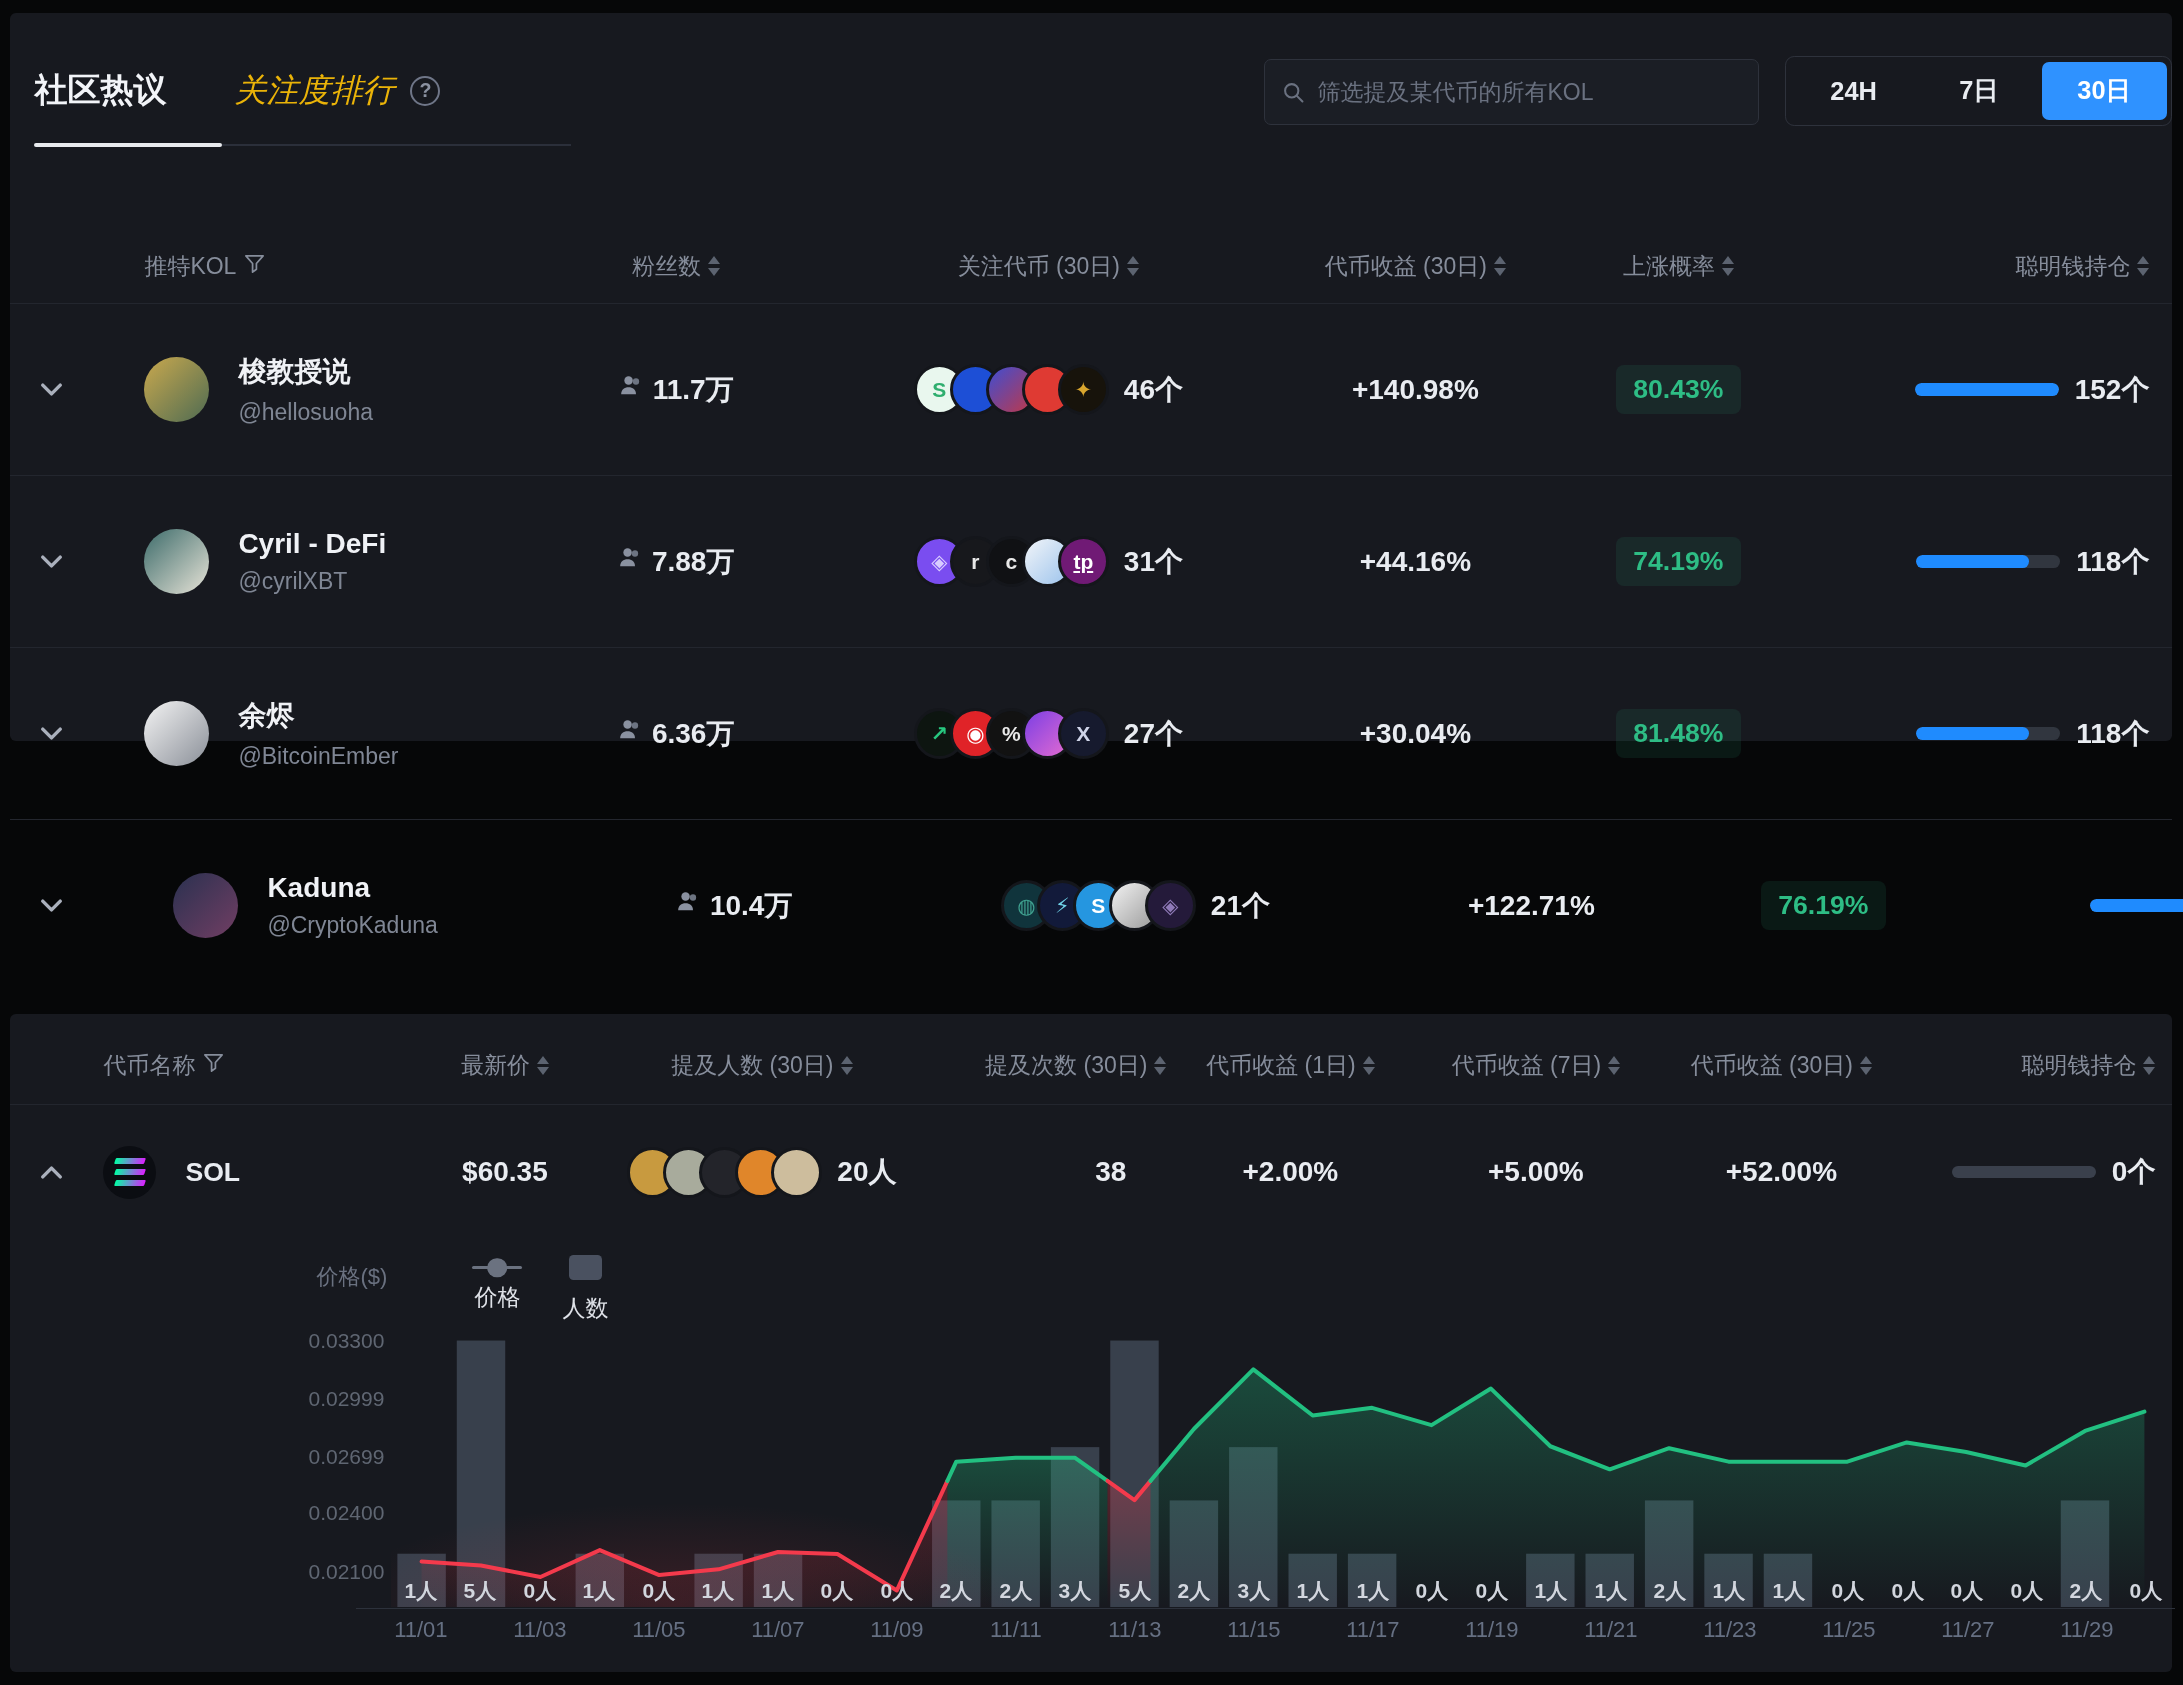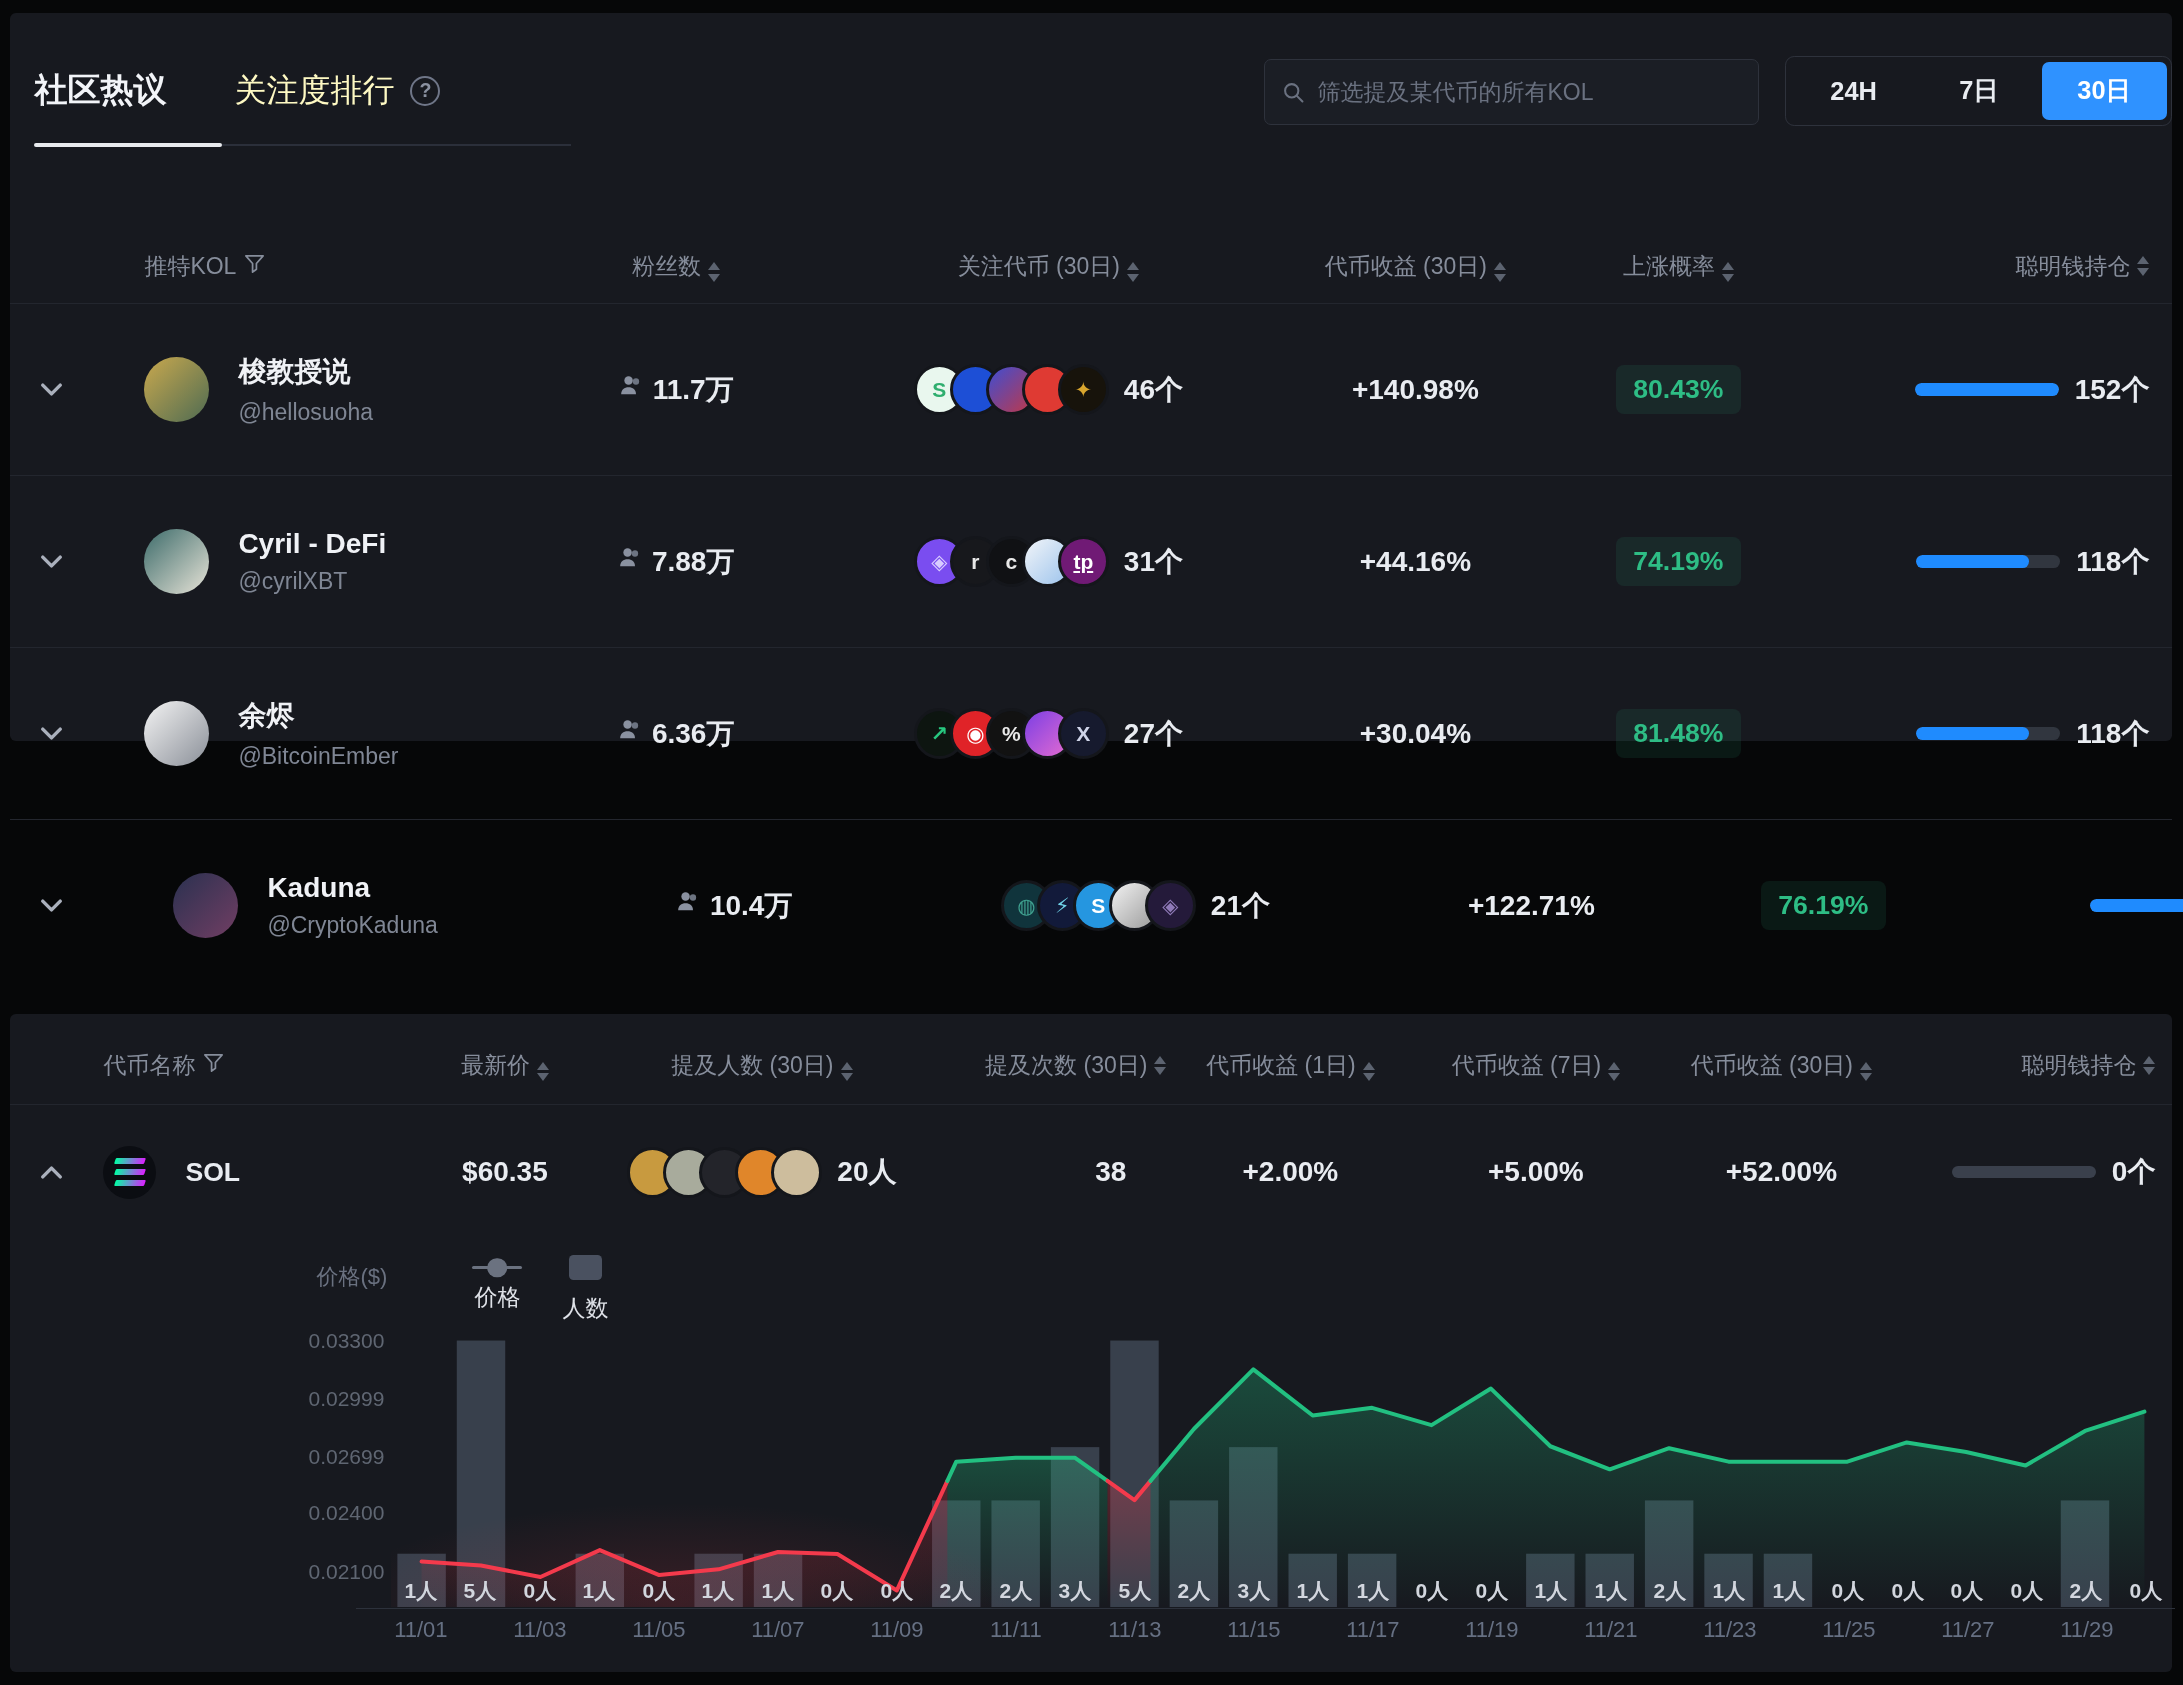--- a/index.html
+++ b/index.html
@@ -5,21 +5,21 @@
   * { margin:0; padding:0; box-sizing:border-box; }
   html,body { width:2183px; height:1686px; background:#060708; overflow:hidden;
               font-family:"Liberation Sans","DejaVu Sans",sans-serif; color:#e9ecf1; }
   .panel { position:absolute; left:10.4px; width:2162px; background:#17191f; border-radius:5.8px; }
   #panel1 { top:13px; height:728px; }
   #panel2 { top:1014px; height:658px; }
 
   
   .topbar { position:absolute; top:40px; left:24px; right:21px; height:75px; display:flex; align-items:center; }
   .tab-active { font-size:33px; font-weight:700; color:#f2f4f8; cursor:pointer; }
-  .tab-idle { font-size:32px; font-weight:500; color:#fef9c3; margin-left:68px; cursor:pointer; }
+  .tab-idle { font-size:32px; font-weight:500; color:#eab308; margin-left:68px; cursor:pointer;font-style:italic; }
   .help { width:30px; height:30px; border:2.3px solid #6f7688; border-radius:50%; color:#8a91a0;
           font-size:19.6px; display:flex; align-items:center; justify-content:center; margin-left:16px; font-weight:700;}
   .tab-underline { position:absolute; top:130px; left:24px; width:537px; height:3.5px; background:#31364200; }
   .tab-underline .on { position:absolute; left:0; top:0; width:188px; height:4px; background:#e8eaee; border-radius:2.3px;}
   .tab-underline .off { position:absolute; left:188px; top:0.6px; width:349px; height:2.9px; background:#32374233; background:#2b2f3a; }
 
   .searchbox { position:absolute; left:1254px; top:46px; width:495px; height:66px; background:#1b1e25;
                border:1.2px solid #2e323c; border-radius:7px; display:flex; align-items:center; padding:0 16px; }
   .searchbox input { background:transparent; border:none; outline:none; color:#d6dae2; font-size:23px; width:100%;
                      font-family:inherit; margin-left:11.5px; }
@@ -30,21 +30,21 @@
               font-size:25.4px; color:#e9ecf1; font-weight:600; cursor:pointer; border-radius:7px; }
   .seg-item.active { background:#2f92ff; color:#ffffff; }
 
   
   .grid1 { display:grid; grid-template-columns:110px 393px 277px 468px 266px 260px 341px; align-items:center;
            padding:0 17.3px 0 24px; }
   .grid2 { display:grid; grid-template-columns:69px 306px 191px 323px 243px 248px 243px 248px 250px; align-items:center;
            padding:0 17.3px 0 24px; }
   .thead { position:absolute; left:0; right:0; height:64px; color:#868d9b; font-size:23px; }
   .th { display:flex; align-items:center; gap:7px; }
-  .c-center { justify-content:center; text-align:center;align-items:flex-end; }
+  .c-center { justify-content:center; text-align:center; }
   .c-right { justify-content:flex-end; text-align:right; }
   .sort { display:inline-flex; flex-direction:column; line-height:0; gap:3.5px; }
   .sort i { width:0; height:0; border-left:6.4px solid transparent; border-right:6.4px solid transparent; display:block; }
   .sort .up { border-bottom:8px solid #5c6370; }
   .sort .dn { border-top:8px solid #5c6370; }
   .divider { position:absolute; left:0; right:0; height:1.2px; background:#23262e; }
 
   .row1 { position:absolute; left:0; right:0; height:173px; cursor:pointer; }
   .chev { width:35px; height:35px; }
   .kolcell { display:flex; align-items:center; gap:29px; }

